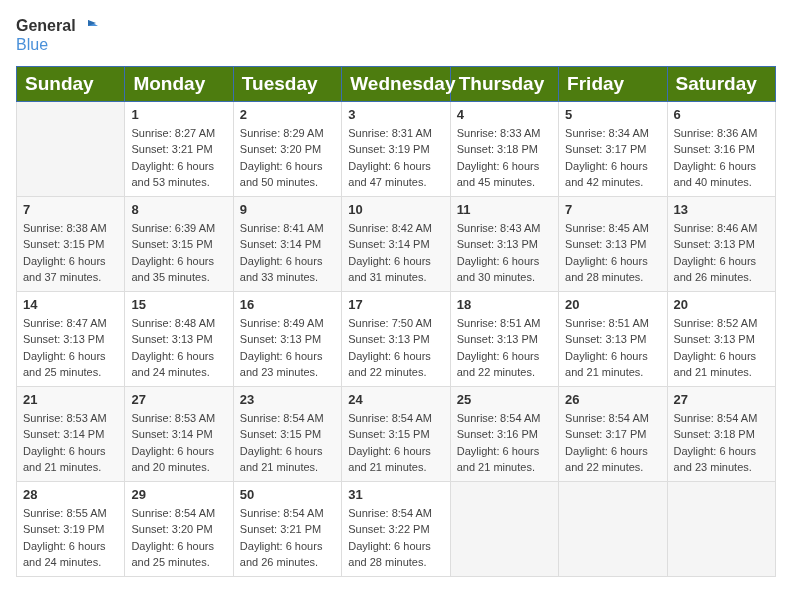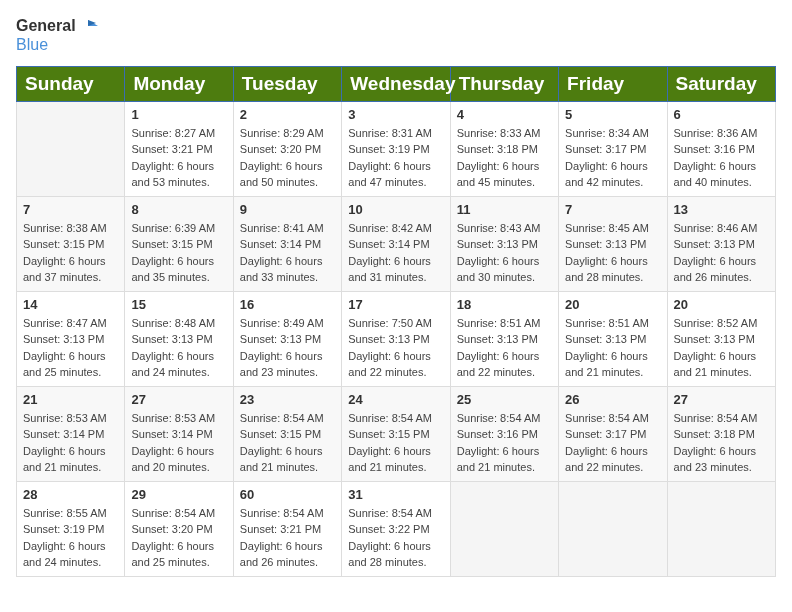--- a/index.html
+++ b/index.html
@@ -316,21 +316,21 @@
 and 24 minutes.</div>
         </td>
         <td>
           <span class="day-number">29</span>
           <div class="day-info" style="white-space: pre-line;">Sunrise: 8:54 AM
 Sunset: 3:20 PM
 Daylight: 6 hours
 and 25 minutes.</div>
         </td>
         <td>
-          <span class="day-number">60</span>
+          <span class="day-number">50</span>
           <div class="day-info" style="white-space: pre-line;">Sunrise: 8:54 AM
 Sunset: 3:21 PM
 Daylight: 6 hours
 and 26 minutes.</div>
         </td>
         <td>
           <span class="day-number">31</span>
           <div class="day-info" style="white-space: pre-line;">Sunrise: 8:54 AM
 Sunset: 3:22 PM
 Daylight: 6 hours

